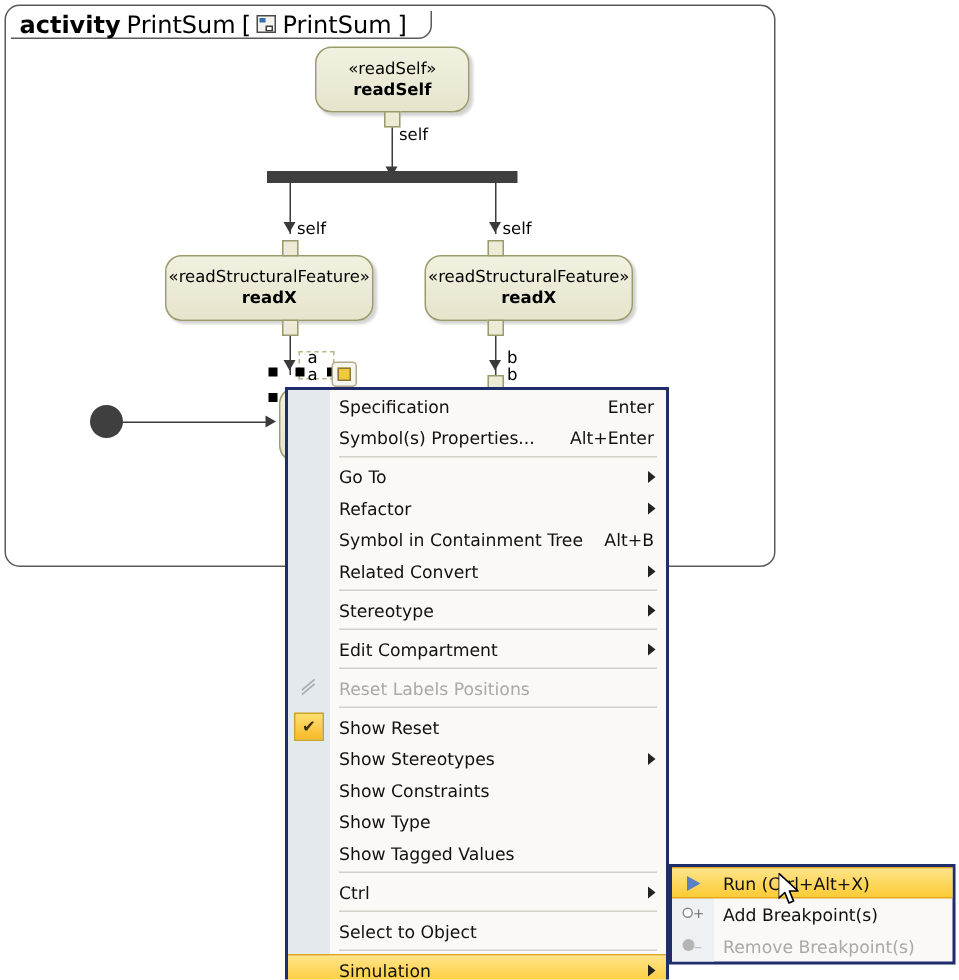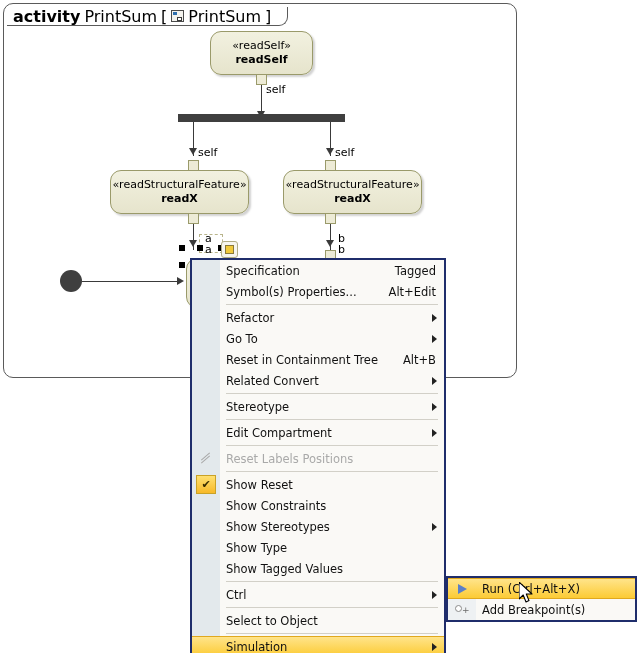--- a/index.html
+++ b/index.html
@@ -407,38 +407,38 @@
 <div id="initial-node" style="left:60px; top:270px; width:22px; height:22px;"></div>
 <div class="hline" style="left:82px; top:281px; width:100px;"></div>
 <div class="arrow-right" style="left:177px; top:277px;"></div>
 
 <div id="context-menu">
   <div class="menu-inner">
     <div class="gutter"></div>
 
     <div class="mi">
       <span>Specification</span>
-      <span class="shortcut">Tagged</span>
+      <span class="shortcut">Enter</span>
     </div>
     <div class="mi">
       <span>Symbol(s) Properties...</span>
-      <span class="shortcut">Alt+Edit</span>
-    </div>
-    <div class="sep"></div>
-
+      <span class="shortcut">Alt+Enter</span>
+    </div>
+    <div class="sep"></div>
+
+    <div class="mi">
+      <span>Go To</span>
+      <span class="caret"></span>
+    </div>
     <div class="mi">
       <span>Refactor</span>
       <span class="caret"></span>
     </div>
     <div class="mi">
-      <span>Go To</span>
-      <span class="caret"></span>
-    </div>
-    <div class="mi">
-      <span>Reset in Containment Tree</span>
+      <span>Symbol in Containment Tree</span>
       <span class="shortcut">Alt+B</span>
     </div>
     <div class="mi">
       <span>Related Convert</span>
       <span class="caret"></span>
     </div>
     <div class="sep"></div>
 
     <div class="mi">
       <span>Stereotype</span>
@@ -458,25 +458,25 @@
         </span>
       <span>Reset Labels Positions</span>
     </div>
     <div class="sep"></div>
 
     <div class="mi">
       <span class="check-box">✔</span>
       <span>Show Reset</span>
     </div>
     <div class="mi">
+      <span>Show Stereotypes</span>
+      <span class="caret"></span>
+    </div>
+    <div class="mi">
       <span>Show Constraints</span>
-    </div>
-    <div class="mi">
-      <span>Show Stereotypes</span>
-      <span class="caret"></span>
     </div>
     <div class="mi">
       <span>Show Type</span>
     </div>
     <div class="mi">
       <span>Show Tagged Values</span>
     </div>
     <div class="sep"></div>
 
     <div class="mi">
@@ -506,18 +506,24 @@
           <span class="icon-run"></span>
         </span>
       <span>Run (Ctrl+Alt+X)</span>
     </div>
     <div class="mi">
       <span class="gi">
           <span class="icon-bp-add"></span>
         </span>
       <span>Add Breakpoint(s)</span>
     </div>
+    <div class="mi disabled">
+      <span class="gi">
+          <span class="icon-bp-rem"></span>
+        </span>
+      <span>Remove Breakpoint(s)</span>
+    </div>
   </div>
 </div>
 
 <svg id="cursor" width="18" height="24" viewBox="0 0 18 24">
   <polygon points="0,0 0,17 4.2,13 7,20 10,18.6 7.3,12 13,12" fill="#ffffff" stroke="#000000" stroke-width="1.1" stroke-linejoin="round"></polygon>
 </svg>
 
 </body></html>

